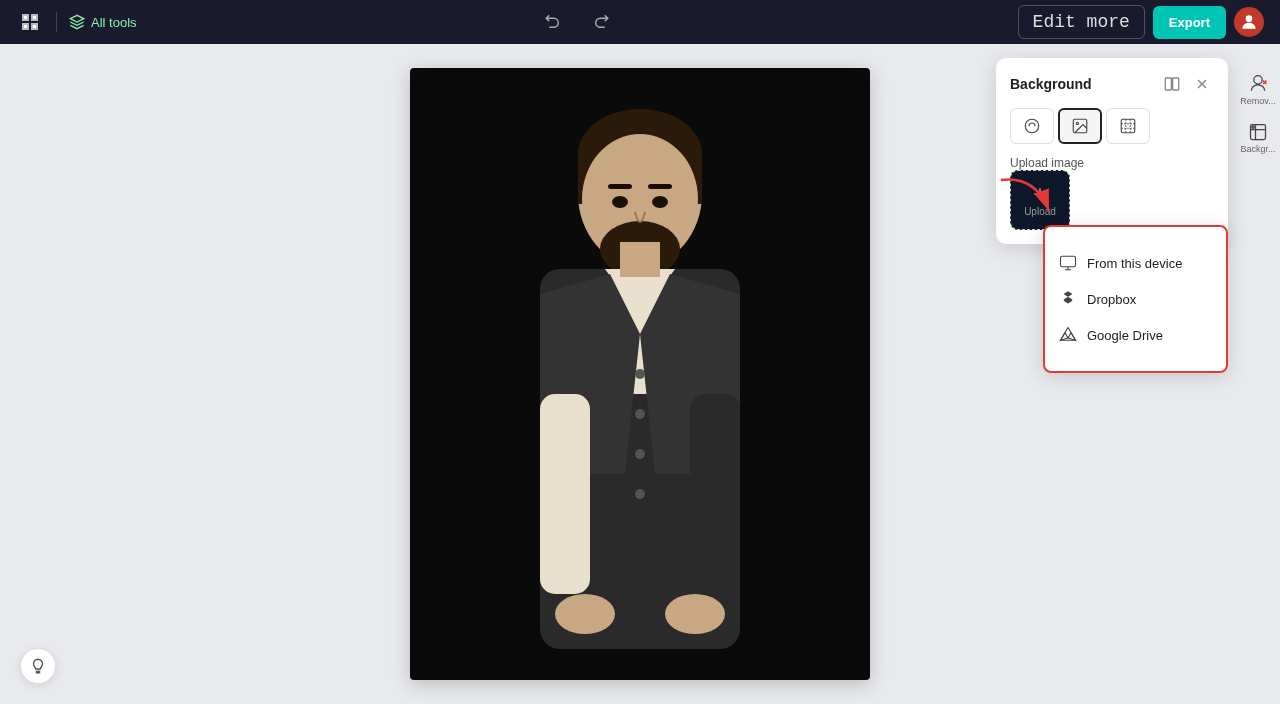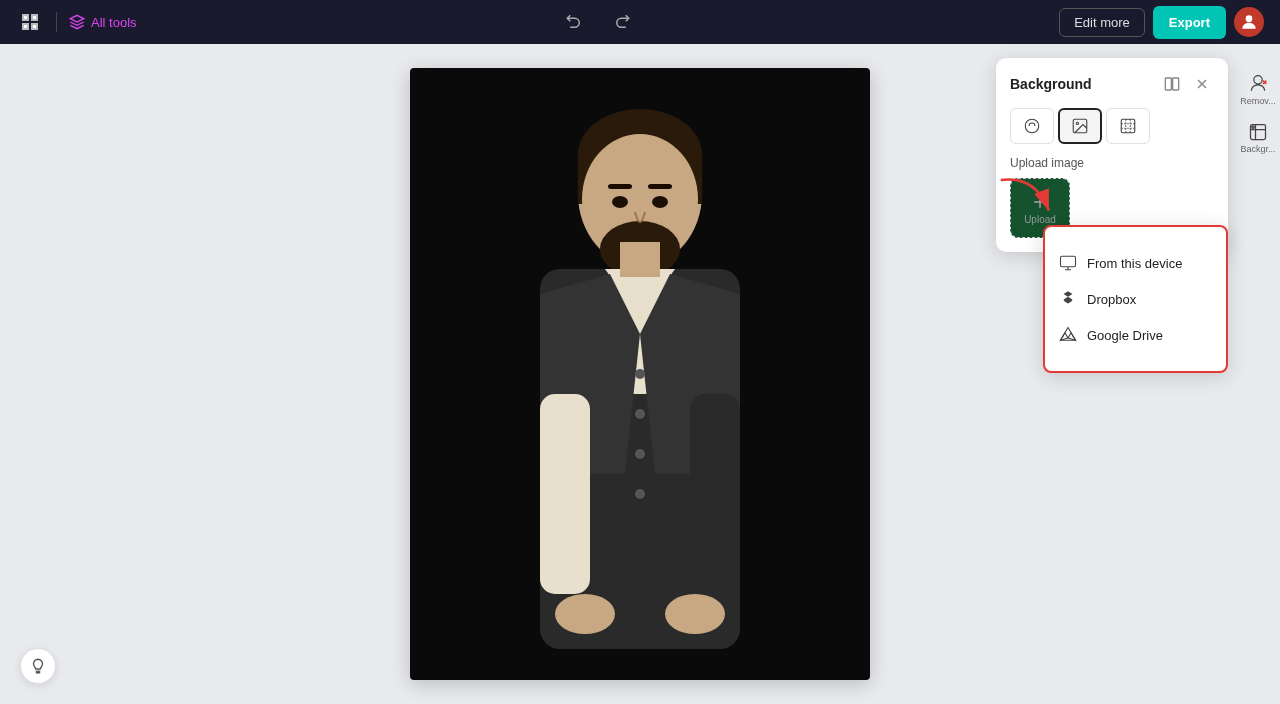--- a/index.html
+++ b/index.html
@@ -8,29 +8,29 @@
     
     .topnav {
       position: fixed; top: 0; left: 0; right: 0; height: 44px;
       background: #1a1a2e; display: flex; align-items: center; justify-content: space-between;
       padding: 0 16px; z-index: 100;
     }
     .topnav-left { display: flex; align-items: center; gap: 12px; }
     .topnav-logo { width: 28px; height: 28px; display: flex; align-items: center; justify-content: center; }
     .topnav-logo svg { width: 24px; height: 24px; }
     .topnav-divider { width: 1px; height: 20px; background: #444; }
-    .topnav-tools { display: flex; align-items: center; gap: 6px; color: #d946ef; font-size: 13px; cursor: pointer; }
+    .topnav-tools { display: flex; align-items: center; gap: 6px; color: #86efac; font-size: 13px; cursor: pointer; }
     .topnav-tools svg { width: 16px; height: 16px; }
 
     .topnav-center { display: flex; align-items: center; gap: 16px; }
     .nav-icon-btn { background: none; border: none; cursor: pointer; color: #aaa; display: flex; align-items: center; justify-content: center; width: 32px; height: 32px; border-radius: 4px; }
     .nav-icon-btn svg { width: 18px; height: 18px; }
 
     .topnav-right { display: flex; align-items: center; gap: 8px; }
-    .btn-edit-more { background: transparent; border: 1px solid #555; color: #ddd; padding: 6px 14px; border-radius: 6px; font-size: 13px; cursor: pointer; }
+    .btn-edit-more { background: transparent; border: 1px solid #555; color: #ddd; padding: 6px 14px; border-radius: 6px; font-size: 18px; cursor: pointer; font-family: Liberation Mono, monospace; }
     .btn-export { background: #00c4b4; border: none; color: #fff; padding: 9px 16px; border-radius: 6px; font-size: 13px; font-weight: 600; cursor: pointer; }
     .avatar { width: 30px; height: 30px; border-radius: 50%; background: #c0392b; display: flex; align-items: center; justify-content: center; overflow: hidden; }
 
     
     .main-area {
       position: absolute; top: 44px; left: 0; right: 0; bottom: 0;
       background: #e8eaed; display: flex; align-items: center; justify-content: center;
     }
 
     .canvas-image {
@@ -76,24 +76,24 @@
 
     
     .bg-tabs { display: flex; gap: 4px; margin-bottom: 12px; }
     .bg-tab {
       width: 44px; height: 36px; border-radius: 6px; border: 1px solid #e0e0e0;
       background: transparent; cursor: pointer; display: flex; align-items: center; justify-content: center;
     }
     .bg-tab.active { border: 2px solid #222; background: #f5f5f5; }
     .bg-tab svg { width: 18px; height: 18px; color: #444; }
 
-    .upload-label { font-size: 12px; color: #555; margin-bottom: 8px; }
+    .upload-label { font-size: 12px; color: #555; }
     .upload-btn {
       width: 60px; height: 60px; border-radius: 8px; border: 1px dashed #ccc;
-      background: #14532d; cursor: pointer; display: flex; flex-direction: column;
+      background: #0f172a; cursor: pointer; display: flex; flex-direction: column;
       align-items: center; justify-content: center; gap: 2px;
     }
     .upload-btn svg { width: 20px; height: 20px; color: #999; }
     .upload-btn-label { font-size: 10px; color: #999; }
 
     
     .upload-dropdown {
       position: absolute; right: 52px; top: 225px;
       width: 185px; background: #fff; border-radius: 8px;
       box-shadow: 0 4px 20px rgba(0,0,0,0.15);

